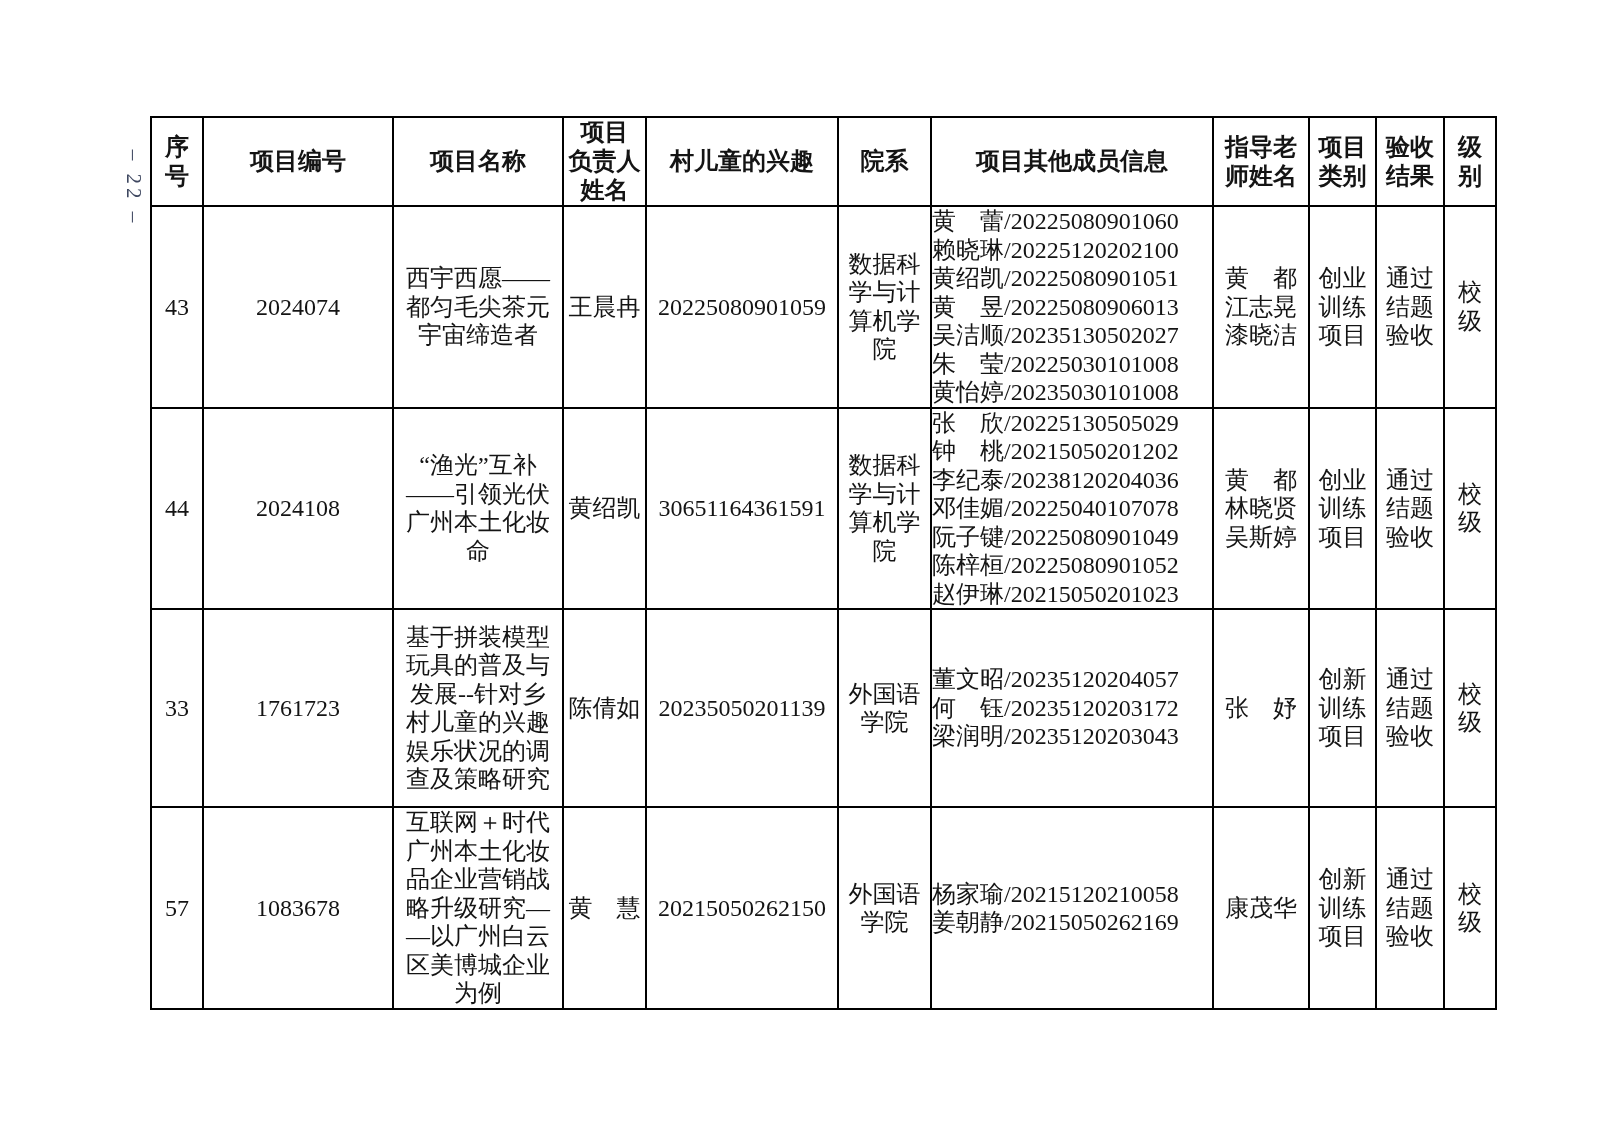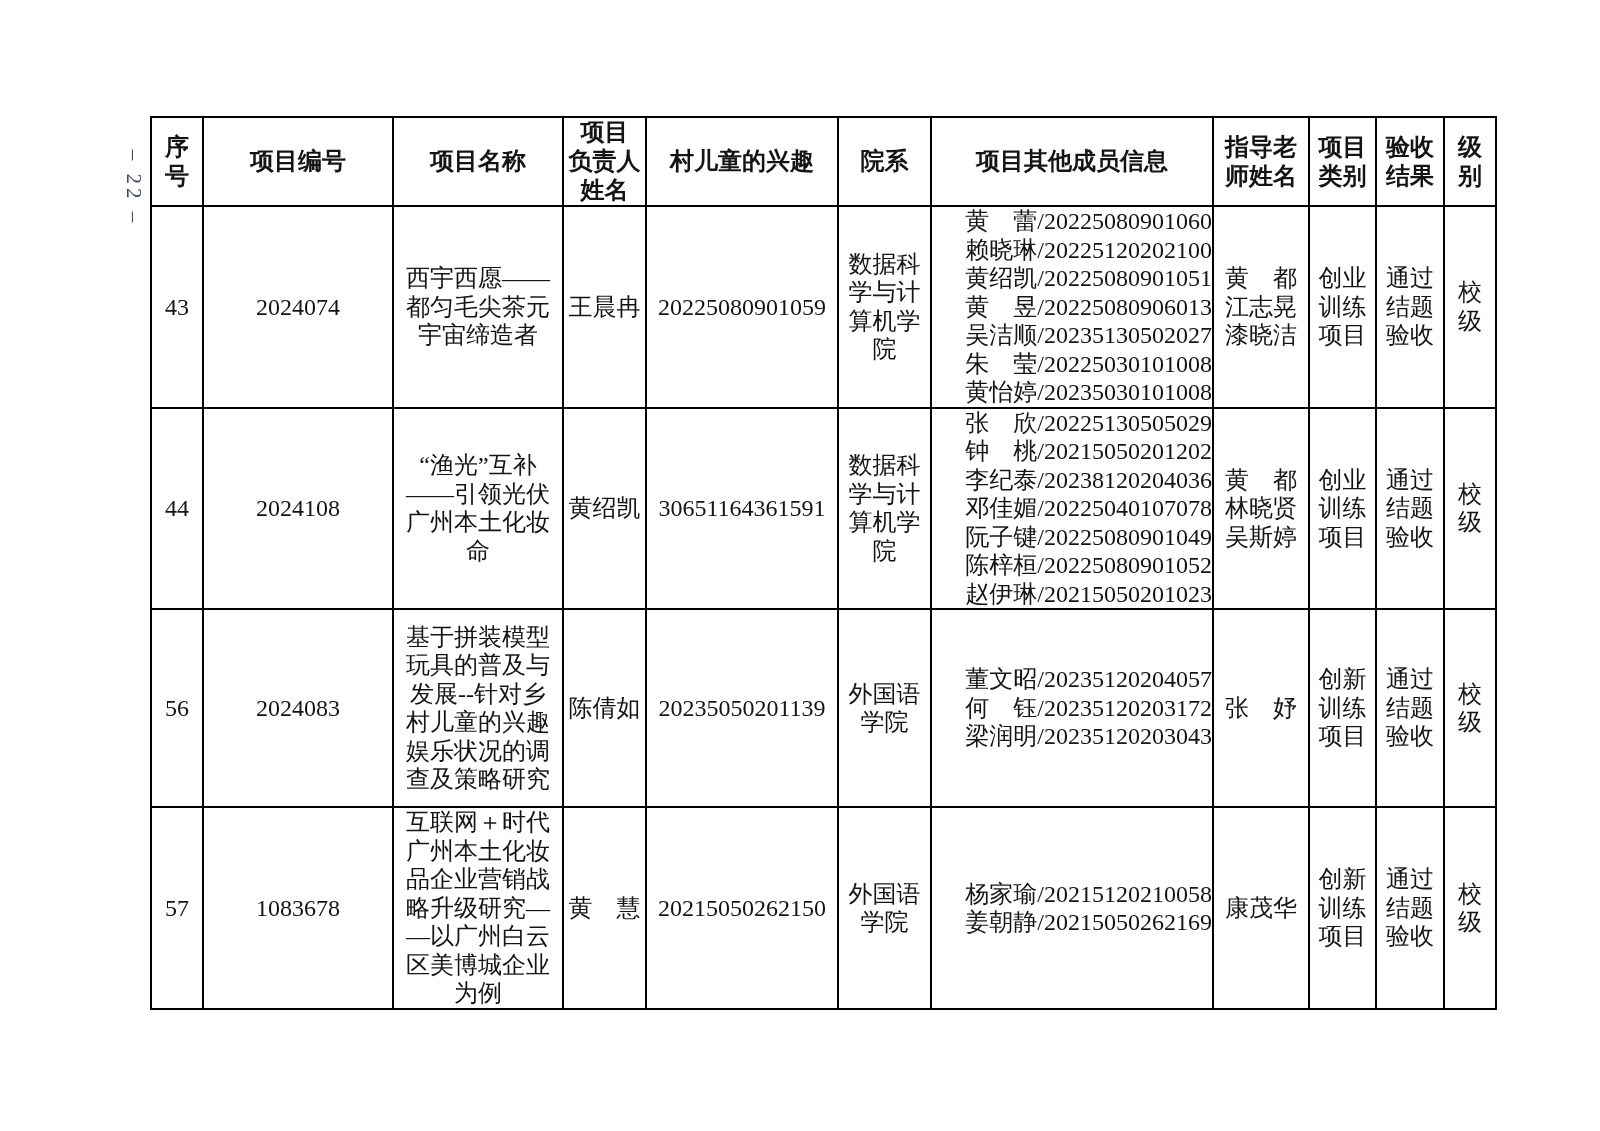--- a/index.html
+++ b/index.html
@@ -47,21 +47,21 @@
     overflow: hidden;
     font-weight: normal;
   }
   table.projects th {
     font-weight: bold;
     text-align: center;
     line-height: 29px;
   }
   td.c { text-align: center; }
   td.members {
-    text-align: right;
+    text-align: left;
     padding-left: 14px;
     padding-right: 2px;
   }
   tr.hdr   { height: 87px; }
   tr.r43   { height: 200px; }
   tr.r44   { height: 199px; }
   tr.r45   { height: 198px; }
   tr.r46   { height: 202px; }
 </style>
 </head>
@@ -167,22 +167,22 @@
 训练
 项目</td>
       <td class="c">通过
 结题
 验收</td>
       <td class="c">校
 级</td>
     </tr>
 
     <tr class="r45">
-      <td class="c">56</td>
-      <td class="c">2024083</td>
+      <td class="c">33</td>
+      <td class="c">1761723</td>
       <td class="c">基于拼装模型
 玩具的普及与
 发展--针对乡
 村儿童的兴趣
 娱乐状况的调
 查及策略研究</td>
       <td class="c">陈倩如</td>
       <td class="c">20235050201139</td>
       <td class="c">外国语
 学院</td>

